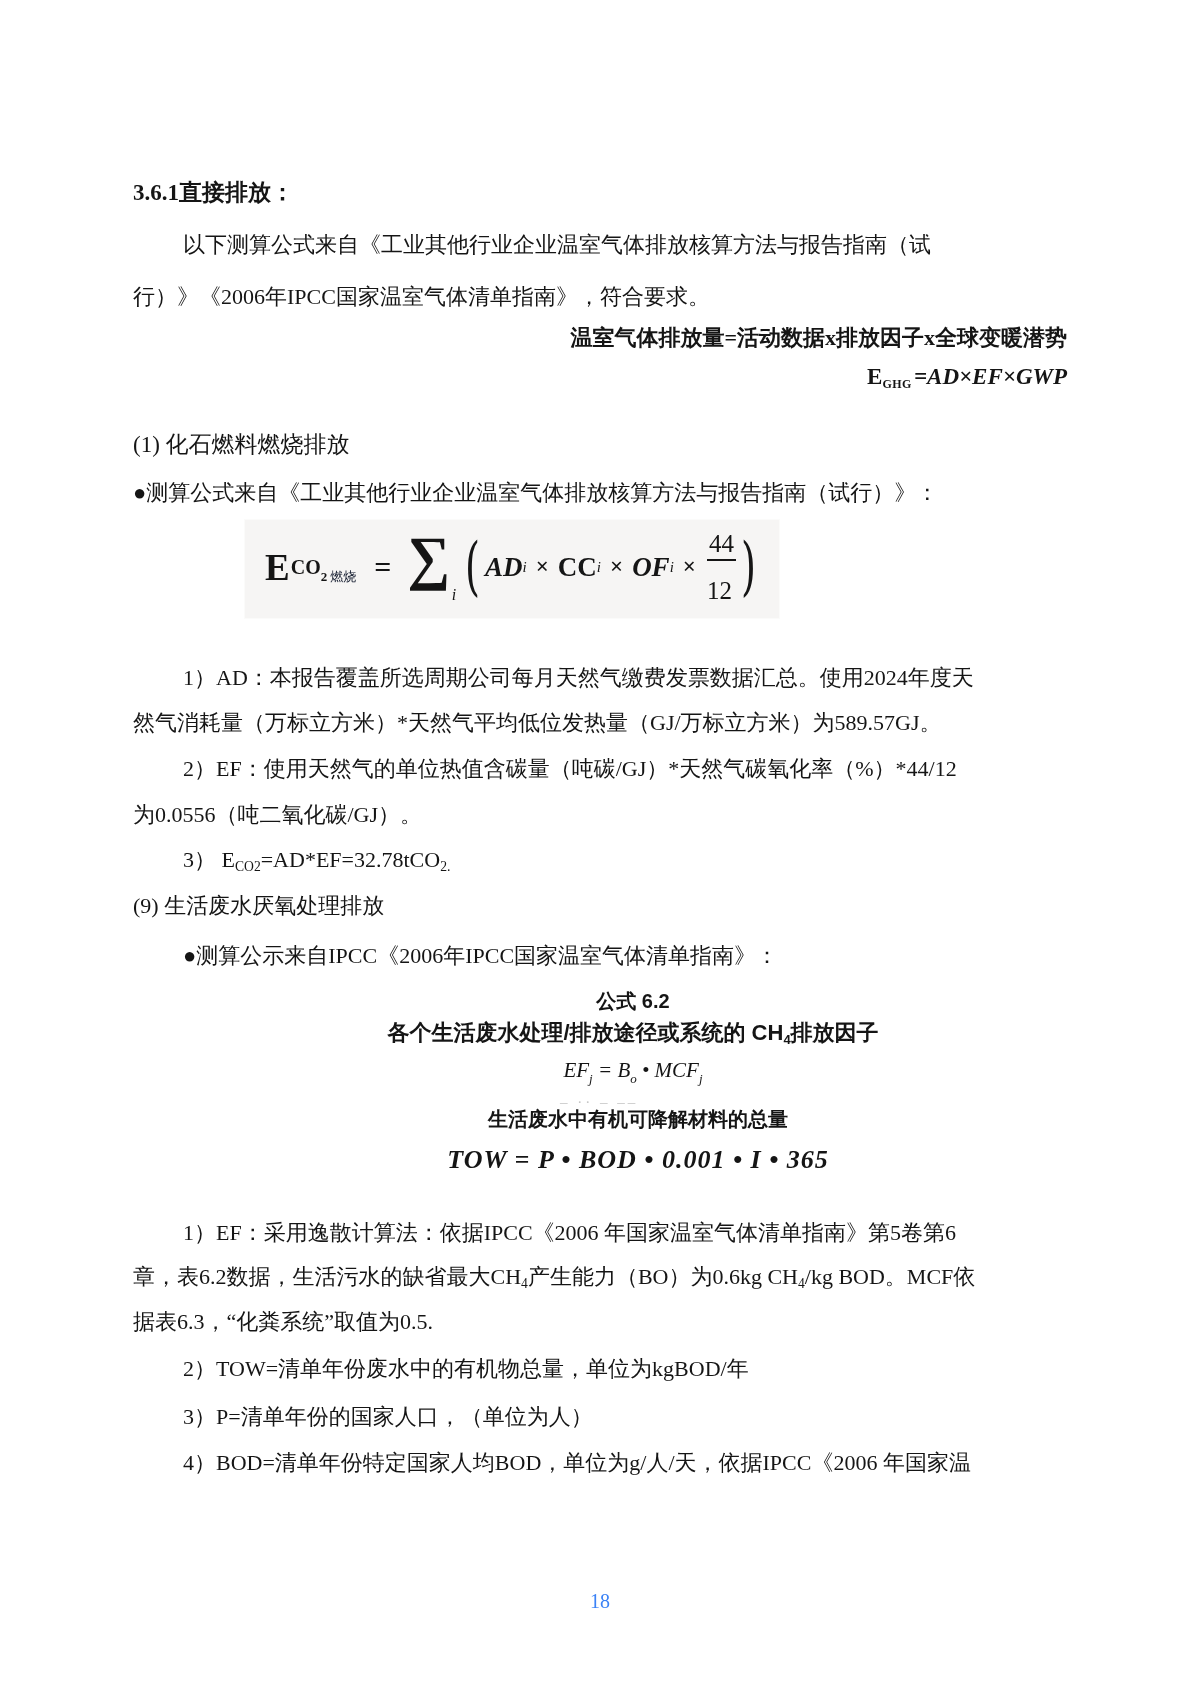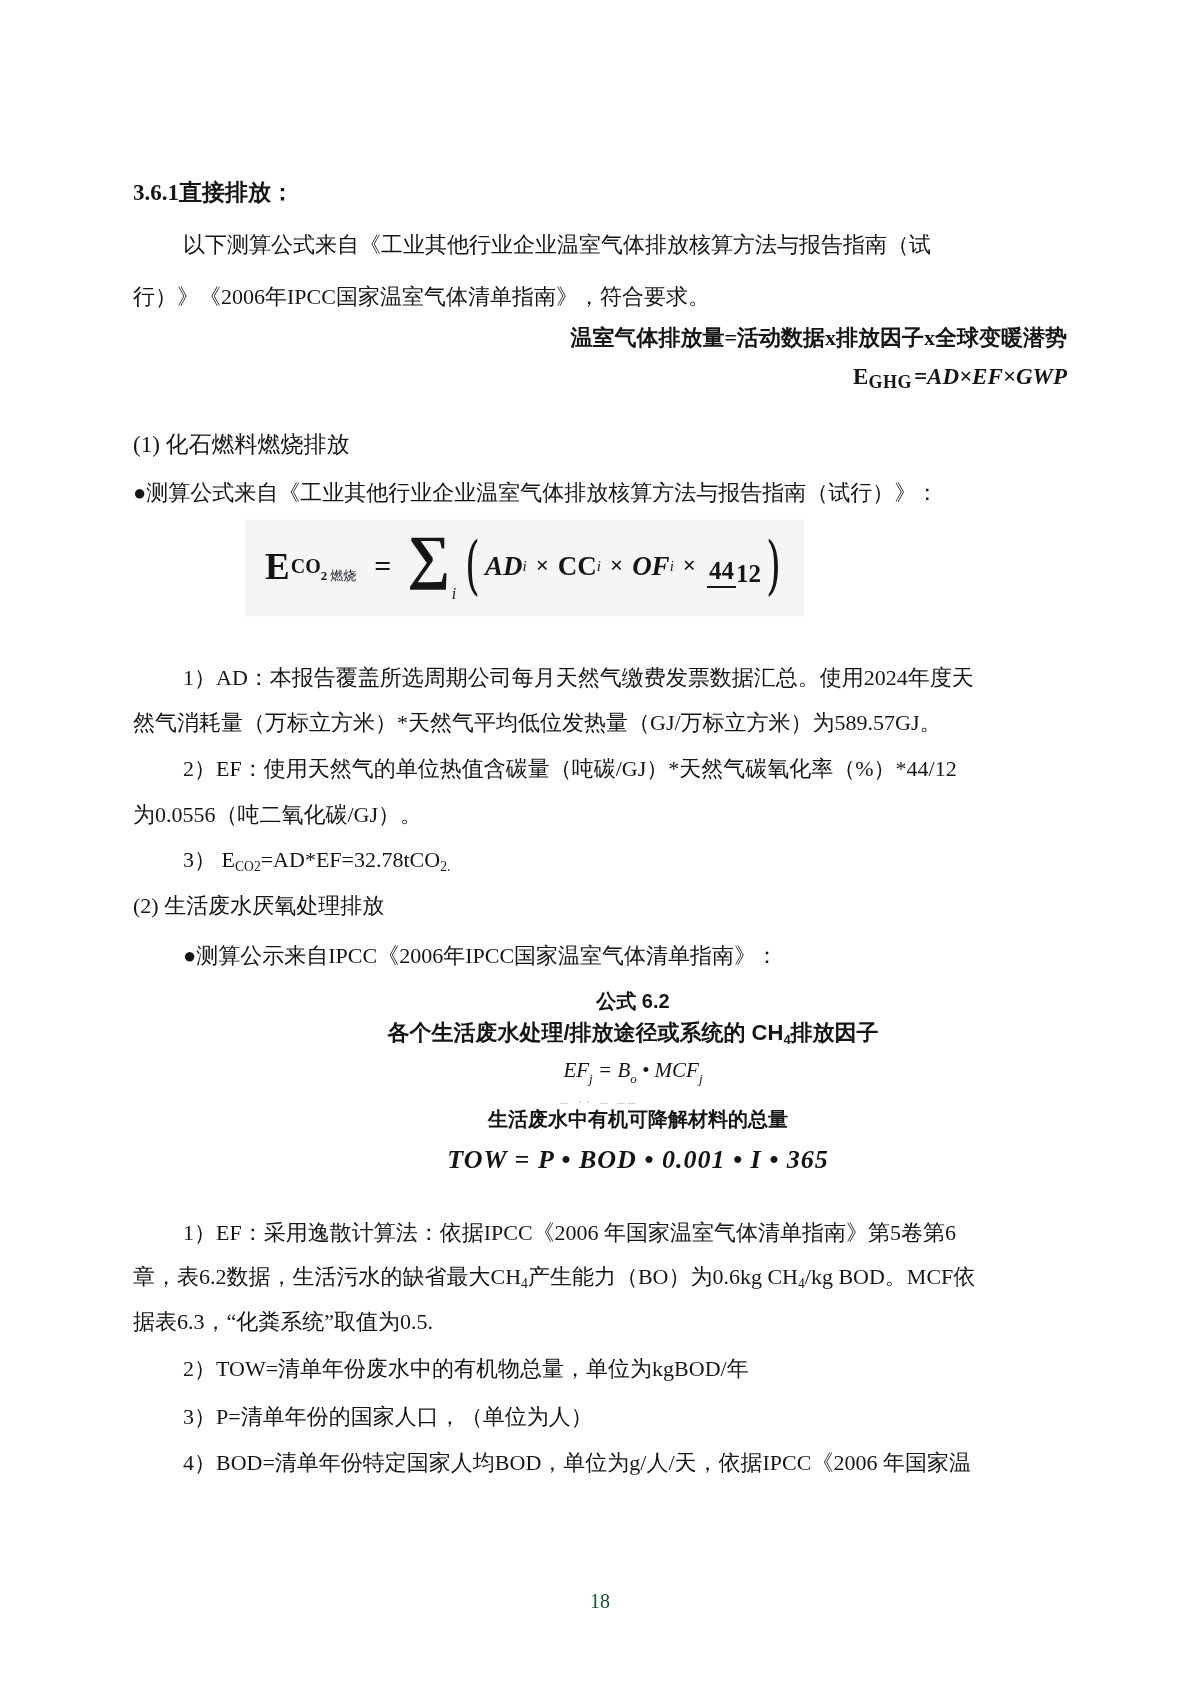--- a/index.html
+++ b/index.html
@@ -22,21 +22,21 @@
   }
   .ind{padding-left:50px;}
   .ctr{text-align:right;}
   .b{font-weight:bold;}
   .heading{font-size:23px;font-weight:bold;}
   .sub{font-size:0.62em;vertical-align:-0.28em;}
 
   
   .ghgf{font-size:23px;font-weight:bold;}
   .ghgf .base{font-style:normal;}
-  .ghgf .gsub{font-size:18px;vertical-align:-4px;letter-spacing:0.5px;}
+  .ghgf .gsub{font-size:12px;vertical-align:-4px;letter-spacing:0.5px;}
   .ghgf .rhs{font-style:italic;margin-left:2px;}
 
   
   .f2{
     position:absolute;
     left:245px;
     top:520px;
     display:flex;
     align-items:center;
     background:#f6f5f4;
@@ -50,21 +50,21 @@
   .f2-cn{font-size:13px;color:#0f172a;filter:blur(0.7px);vertical-align:-19px;margin-left:3px;}
   .f2-eq{font-size:30px;font-weight:600;margin:0 16px 0 18px;}
   .f2-sigma{display:inline-flex;flex-direction:column;align-items:center;line-height:1;margin-right:10px;}
   .f2-sigma .s{font-size:60px;font-weight:600;line-height:0.9;}
   .f2-sigma .si{font-size:16px;font-style:italic;margin-top:2px;align-self:flex-end;margin-right:-6px;}
   .f2-paren{font-size:64px;font-weight:400;line-height:0.9;font-family:"DejaVu Serif",serif;transform:scaleX(0.6);}
   .f2-t{font-size:27px;font-weight:600;font-style:italic;line-height:1;}
   .f2-t.up{font-style:normal;}
   .f2-ti{font-size:15px;font-style:italic;vertical-align:-10px;}
   .f2-x{font-size:23px;font-weight:600;margin:0 9px;}
-  .frac{display:inline-flex;flex-direction:row;align-items:flex-end;font-size:25px;font-weight:700;line-height:1.1;margin-left:2px;}
+  .frac{display:inline-flex;flex-direction:column;align-items:flex-start;font-size:25px;font-weight:400;line-height:1.1;margin-left:2px;}
   .frac .num{border-bottom:2.5px solid #151515;padding:0 2px 1px 2px;}
   .frac .den{padding-top:16px;}
 
   
   .box62{position:absolute;left:133px;top:988px;width:1000px;text-align:center;
          font-family:"Liberation Sans","DejaVu Sans",sans-serif;}
   .box62 .lbl{font-size:20px;font-weight:bold;}
   .box62 .ttl{font-size:22px;font-weight:bold;margin-top:3px;}
   .box62 .ttl .csub{font-size:13px;vertical-align:-4px;}
   .box62 .eqn{font-family:"Liberation Serif","DejaVu Serif",serif;font-style:italic;
@@ -72,21 +72,21 @@
   .box62 .eqn .jsub{font-size:13px;vertical-align:-6px;}
 
   .faded{position:absolute;left:560px;top:1094px;font-size:15px;color:#c3c3c3;
          letter-spacing:3px;filter:blur(0.6px);}
 
   .towbox{position:absolute;left:133px;top:1106px;width:1010px;text-align:center;}
   .towbox .ttl{font-family:"Liberation Sans","DejaVu Sans",sans-serif;font-size:20px;font-weight:bold;}
   .towbox .eqn{font-family:"Liberation Serif","DejaVu Serif",serif;font-style:italic;
                font-size:26px;font-weight:600;margin-top:12px;letter-spacing:1px;}
 
-  .pgnum{position:absolute;left:0;top:1590px;width:1200px;text-align:center;font-size:20px;color:#14532d;}
+  .pgnum{position:absolute;left:0;top:1590px;width:1200px;text-align:center;font-size:20px;color:#3b82f6;}
 </style>
 </head>
 <body>
 
 <div class="page">
 
   <div class="ln heading" style="top:178px;">3.6.1直接排放：</div>
 
   <div class="ln ind" style="top:230px;">以下测算公式来自《工业其他行业企业温室气体排放核算方法与报告指南（试</div>
   <div class="ln" style="top:282px;">行）》《2006年IPCC国家温室气体清单指南》，符合要求。</div>
@@ -126,21 +126,21 @@
   </div>
 
   <div class="ln ind" style="top:663px;">1）AD：本报告覆盖所选周期公司每月天然气缴费发票数据汇总。使用2024年度天</div>
   <div class="ln" style="top:708px;">然气消耗量（万标立方米）*天然气平均低位发热量（GJ/万标立方米）为589.57GJ。</div>
   <div class="ln ind" style="top:754px;">2）EF：使用天然气的单位热值含碳量（吨碳/GJ）*天然气碳氧化率（%）*44/12</div>
   <div class="ln" style="top:800px;">为0.0556（吨二氧化碳/GJ）。</div>
   <div class="ln ind" style="top:845px;">
     <span>3）  E</span><span class="sub">CO2</span><span>=AD*EF=32.78tCO</span><span class="sub">2.</span>
   </div>
 
-  <div class="ln" style="top:891px;">(2) 生活废水厌氧处理排放</div>
+  <div class="ln" style="top:891px;">(9) 生活废水厌氧处理排放</div>
   <div class="ln ind" style="top:941px;">●测算公示来自IPCC《2006年IPCC国家温室气体清单指南》：</div>
 
   <div class="box62">
     <div class="lbl">公式 6.2</div>
     <div class="ttl">
       <span>各个生活废水处理/排放途径或系统的 CH</span><span class="csub">4</span><span>排放因子</span>
     </div>
     <div class="eqn">
       <span>EF</span><span class="jsub">j</span><span> = </span><span>B</span><span class="jsub">o</span><span> • </span><span>MCF</span><span class="jsub">j</span>
     </div>

